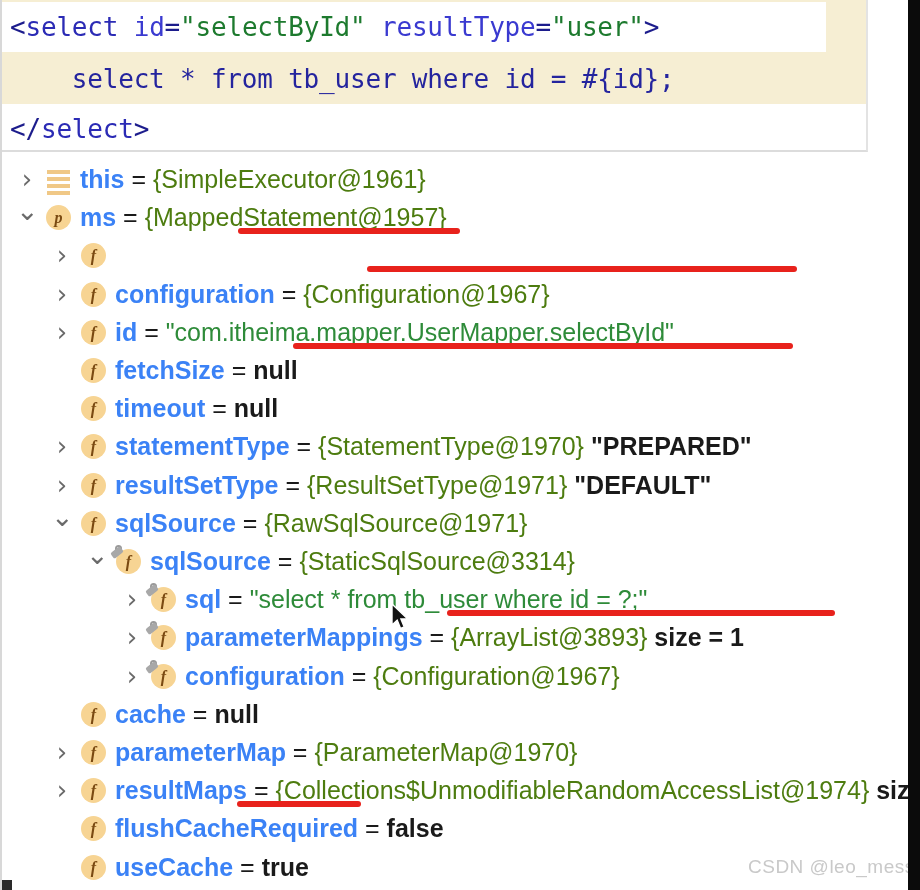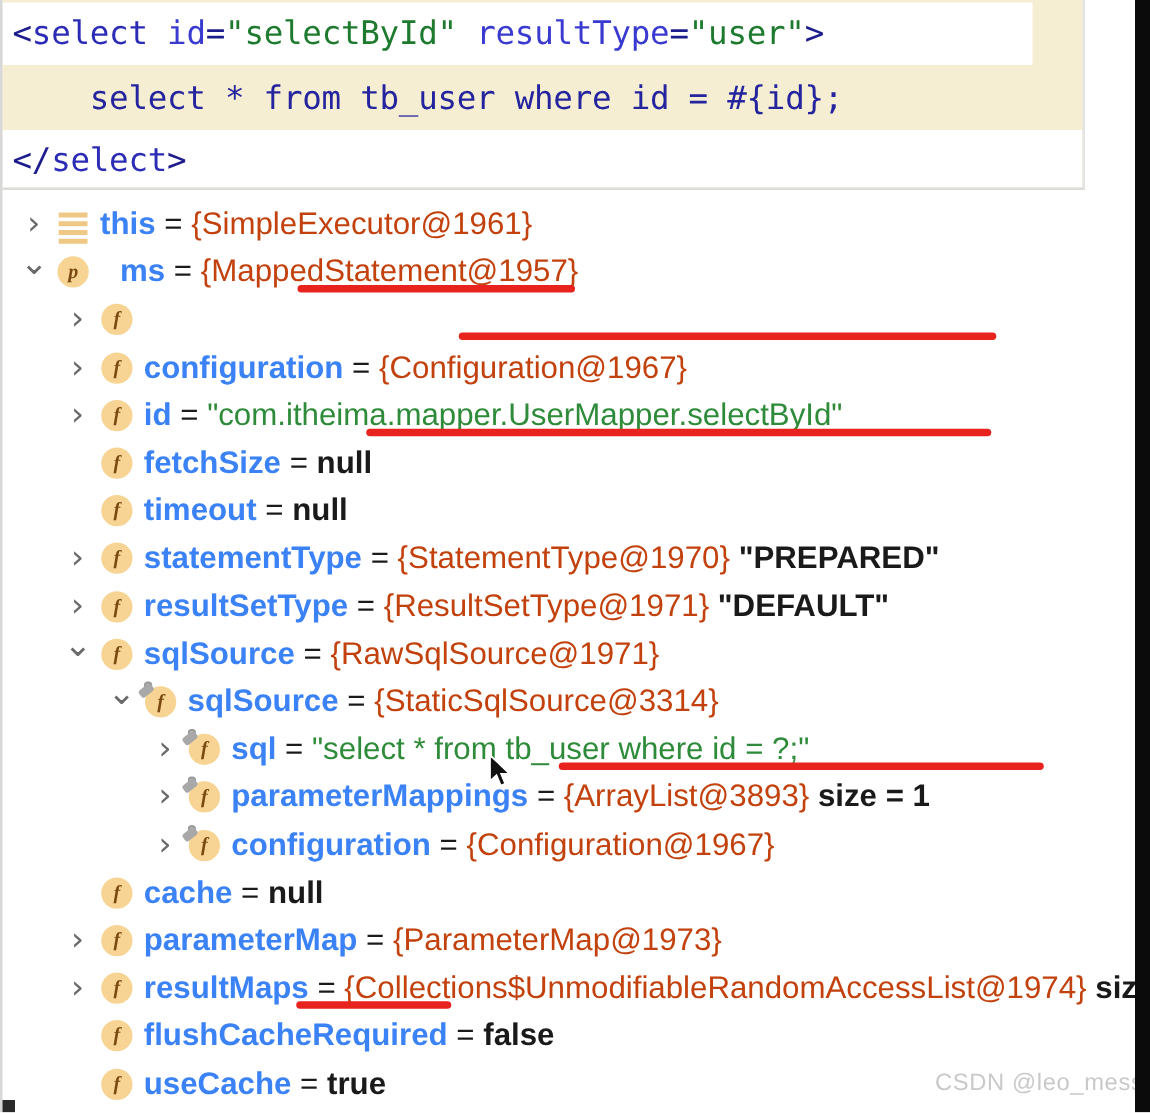--- a/index.html
+++ b/index.html
@@ -162,21 +162,21 @@
   }
 
   .label {
     position: absolute;
     top: 0;
     height: 38px;
     line-height: 38px;
   }
   .n-name { color: #3b82f6; font-weight: bold; }
   .n-eq   { color: #1a1a1a; }
-  .n-type { color: #c2410c; }
+  .n-type { color: #4d7c0f; }
   .n-str  { color: #2e8b39; }
   .n-lit  { color: #1a1a1a; font-weight: bold; }
   .n-size { color: #1a1a1a; font-weight: bold; }
 
   
   .underline {
     position: absolute;
     height: 6px;
     background: #e8221c;
     border-radius: 3px;
@@ -220,21 +220,21 @@
           <i></i>
           <i></i>
           <i></i>
           <i></i>
         </span>
         <span class="label" style="left: 76px;"><span class="n-name">this</span><span class="n-eq"> = </span><span class="n-type">{SimpleExecutor@1961}</span></span>
       </div>
       <div class="row" style="top: 38.2px;">
         <span class="chev" style="left: 12px; font-size: 27px; line-height: 26px;">⌄</span>
         <span class="gutter-icon ic-circle" style="left: 42px;">p</span>
-        <span class="label" style="left: 92px;"><span class="n-name">ms</span><span class="n-eq"> = </span><span class="n-type">{MappedStatement@1957}</span></span>
+        <span class="label" style="left: 76px;"><span class="n-name">ms</span><span class="n-eq"> = </span><span class="n-type">{MappedStatement@1957}</span></span>
         <span class="underline" style="left: 234px; width: 222px; top: 30px;"></span>
       </div>
       <div class="row" style="top: 76.4px;">
         <span class="chev" style="left: 47px; font-size: 26px;">›</span>
         <span class="gutter-icon ic-circle" style="left: 77px;">f</span>
         <span class="underline" style="left: 363px; width: 430px; top: 30px;"></span>
       </div>
       <div class="row" style="top: 114.6px;">
         <span class="chev" style="left: 47px; font-size: 26px;">›</span>
         <span class="gutter-icon ic-circle" style="left: 77px;">f</span>
@@ -302,21 +302,21 @@
           </span></span>
         <span class="label" style="left: 181px;"><span class="n-name">configuration</span><span class="n-eq"> = </span><span class="n-type">{Configuration@1967}</span></span>
       </div>
       <div class="row" style="top: 534.8px;">
         <span class="gutter-icon ic-circle" style="left: 77px;">f</span>
         <span class="label" style="left: 111px;"><span class="n-name">cache</span><span class="n-eq"> = </span><span class="n-lit">null</span></span>
       </div>
       <div class="row" style="top: 573px;">
         <span class="chev" style="left: 47px; font-size: 26px;">›</span>
         <span class="gutter-icon ic-circle" style="left: 77px;">f</span>
-        <span class="label" style="left: 111px;"><span class="n-name">parameterMap</span><span class="n-eq"> = </span><span class="n-type">{ParameterMap@1973}</span></span>
+        <span class="label" style="left: 111px;"><span class="n-name">parameterMap</span><span class="n-eq"> = </span><span class="n-type">{ParameterMap@1970}</span></span>
       </div>
       <div class="row" style="top: 611.2px;">
         <span class="chev" style="left: 47px; font-size: 26px;">›</span>
         <span class="gutter-icon ic-circle" style="left: 77px;">f</span>
         <span class="label" style="left: 111px;"><span class="n-name">resultMaps</span><span class="n-eq"> = </span><span class="n-type">{Collections$UnmodifiableRandomAccessList@1974}</span><span class="n-eq">  </span><span class="n-size">size</span></span>
         <span class="underline" style="left: 233px; width: 124px; top: 30px;"></span>
       </div>
       <div class="row" style="top: 649.4px;">
         <span class="gutter-icon ic-circle" style="left: 77px;">f</span>
         <span class="label" style="left: 111px;"><span class="n-name">flushCacheRequired</span><span class="n-eq"> = </span><span class="n-lit">false</span></span>

